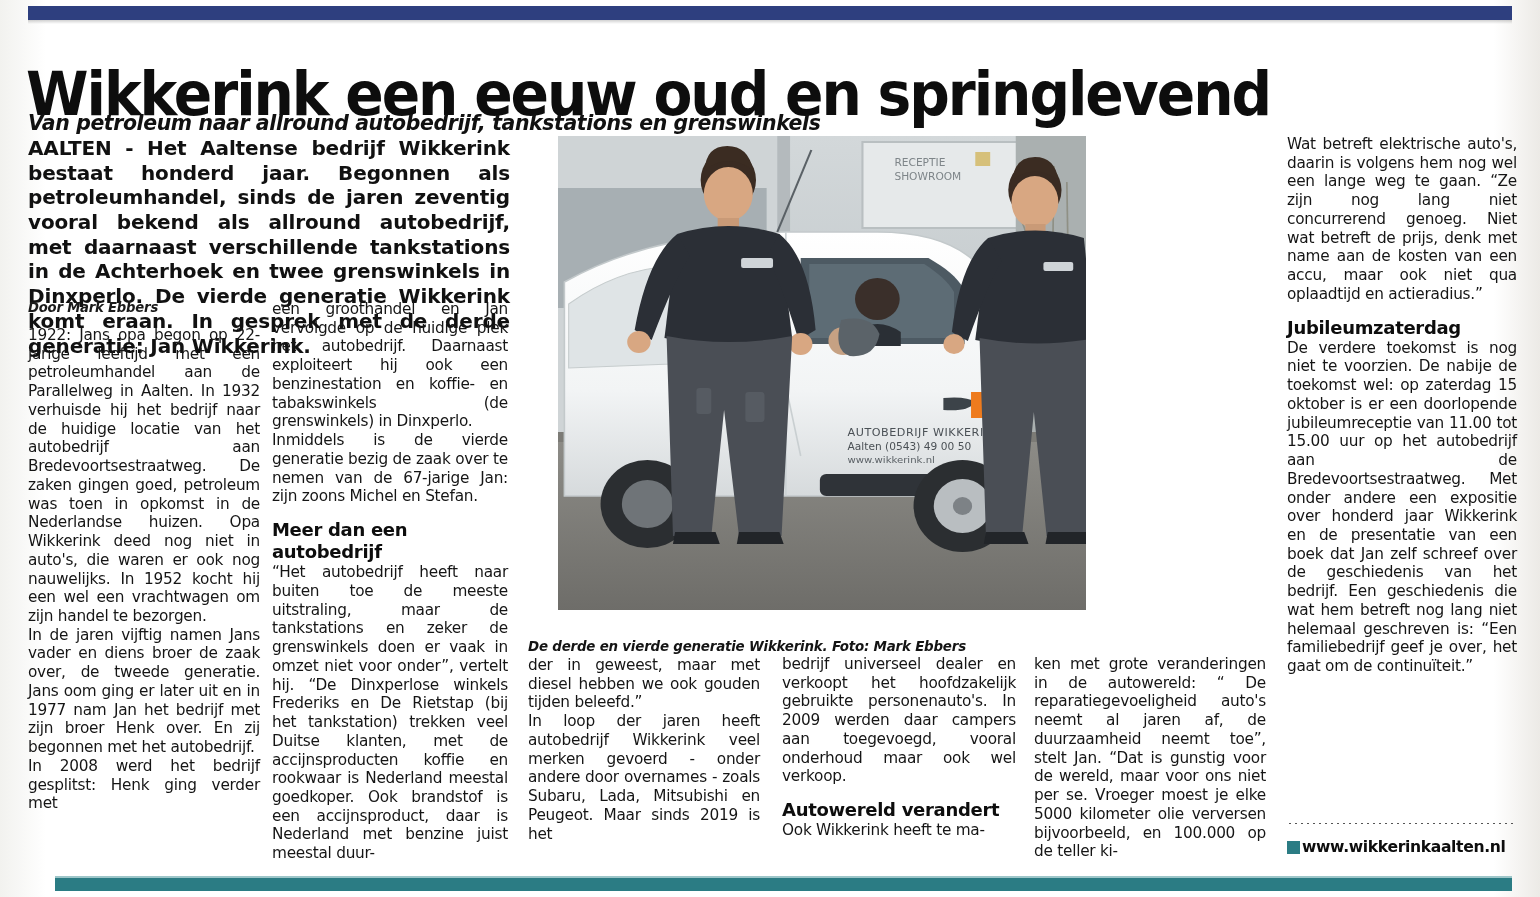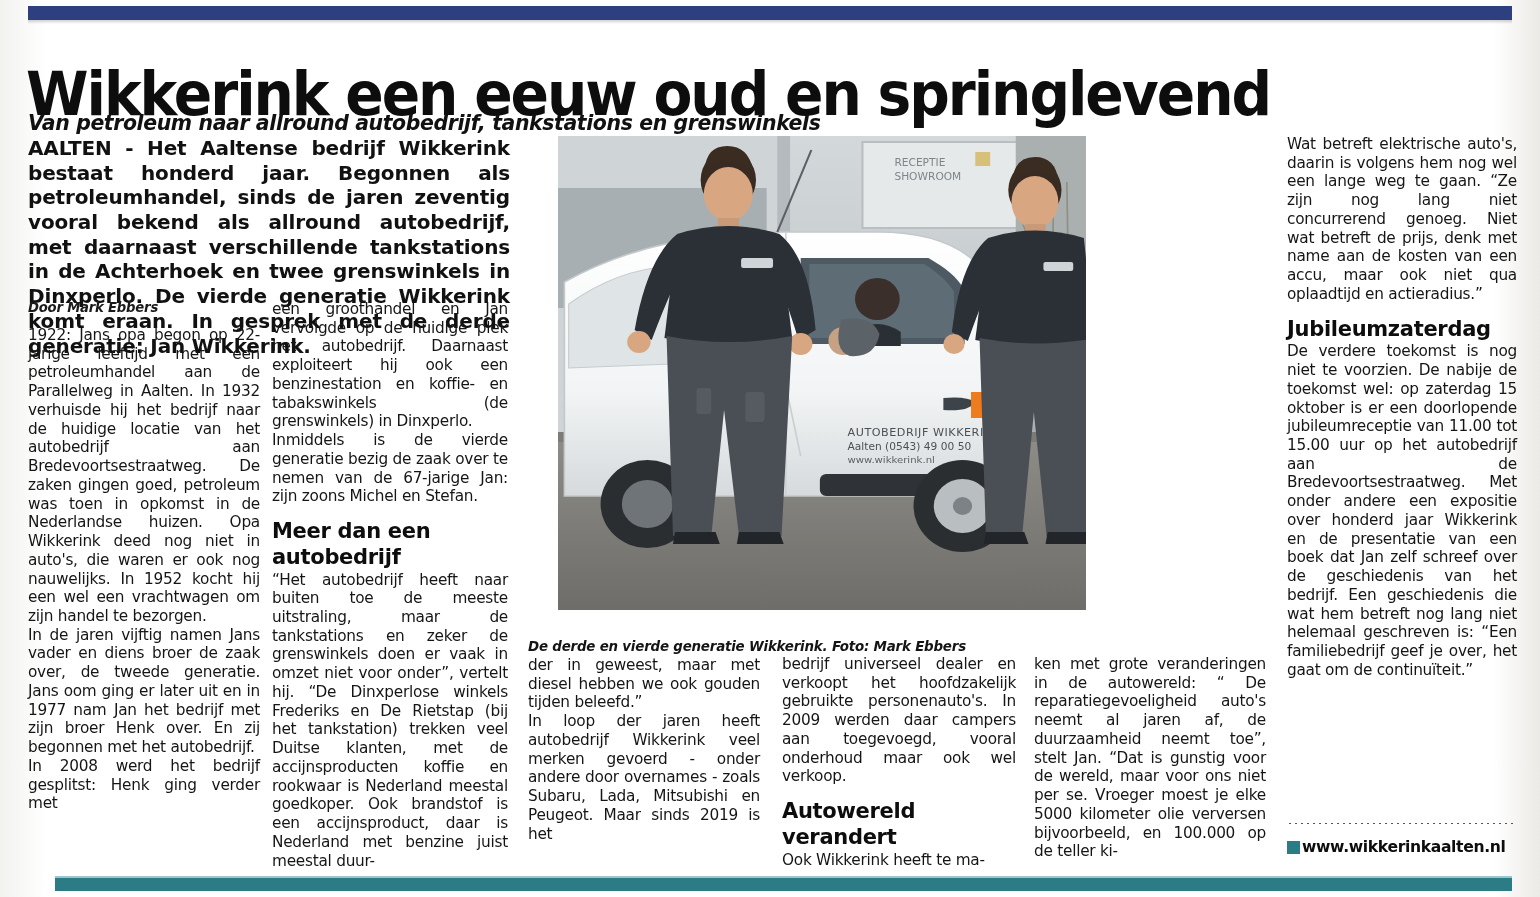--- a/index.html
+++ b/index.html
@@ -81,21 +81,21 @@
     line-height:1.225;
     text-align:justify;
     color:#151515;
     letter-spacing:-.25px;
   }
   .body p{margin:0;}
   .body p + p{margin-top:0;}
   .sub{
     font-family:"DejaVu Sans", sans-serif;
     font-weight:700;
-    font-size:21px;
+    font-size:18px;
     line-height:1.225;
     letter-spacing:-.3px;
     color:#0d0d0d;
     margin-top:13px;
   }
   .gap{margin-top:13px;}
   
   .col{position:absolute;}
   #col1{left:28px;  top:300px; width:232px;}
   #col2{left:272px; top:300px; width:236px;}

